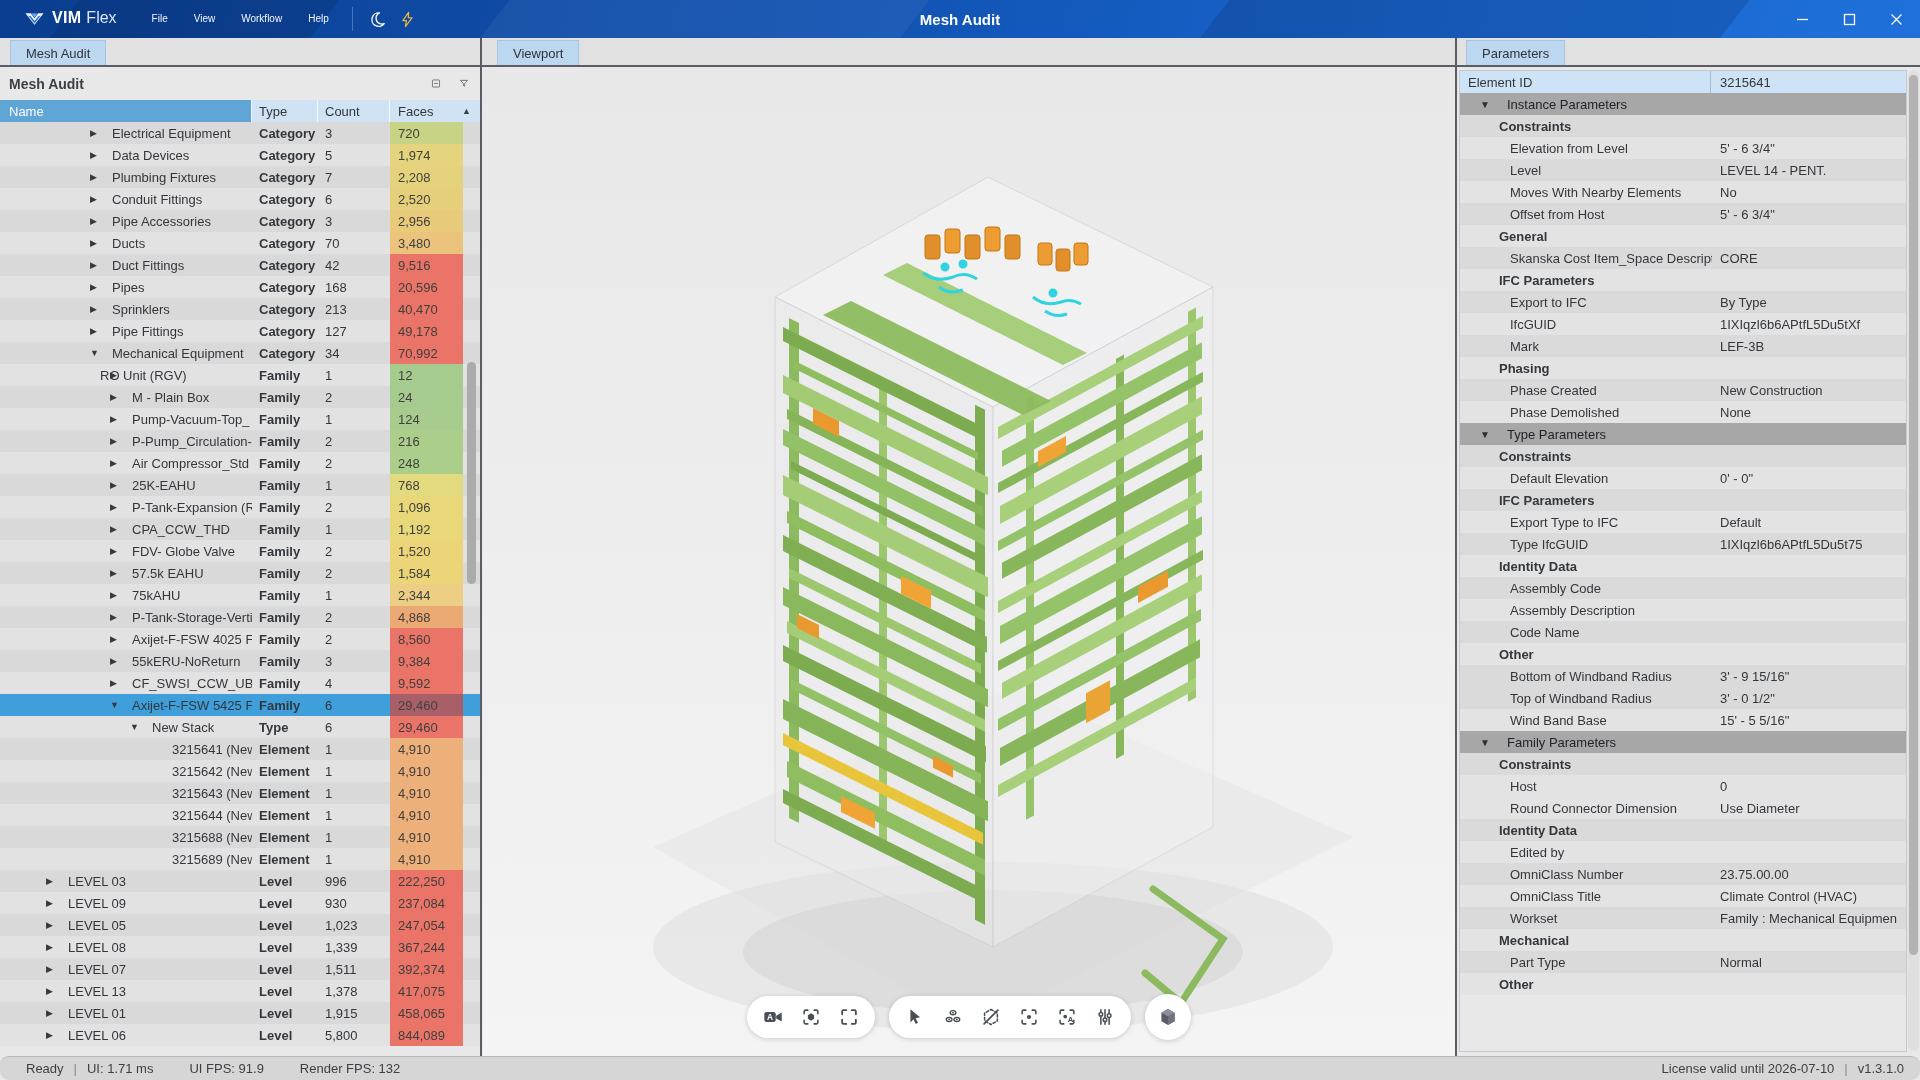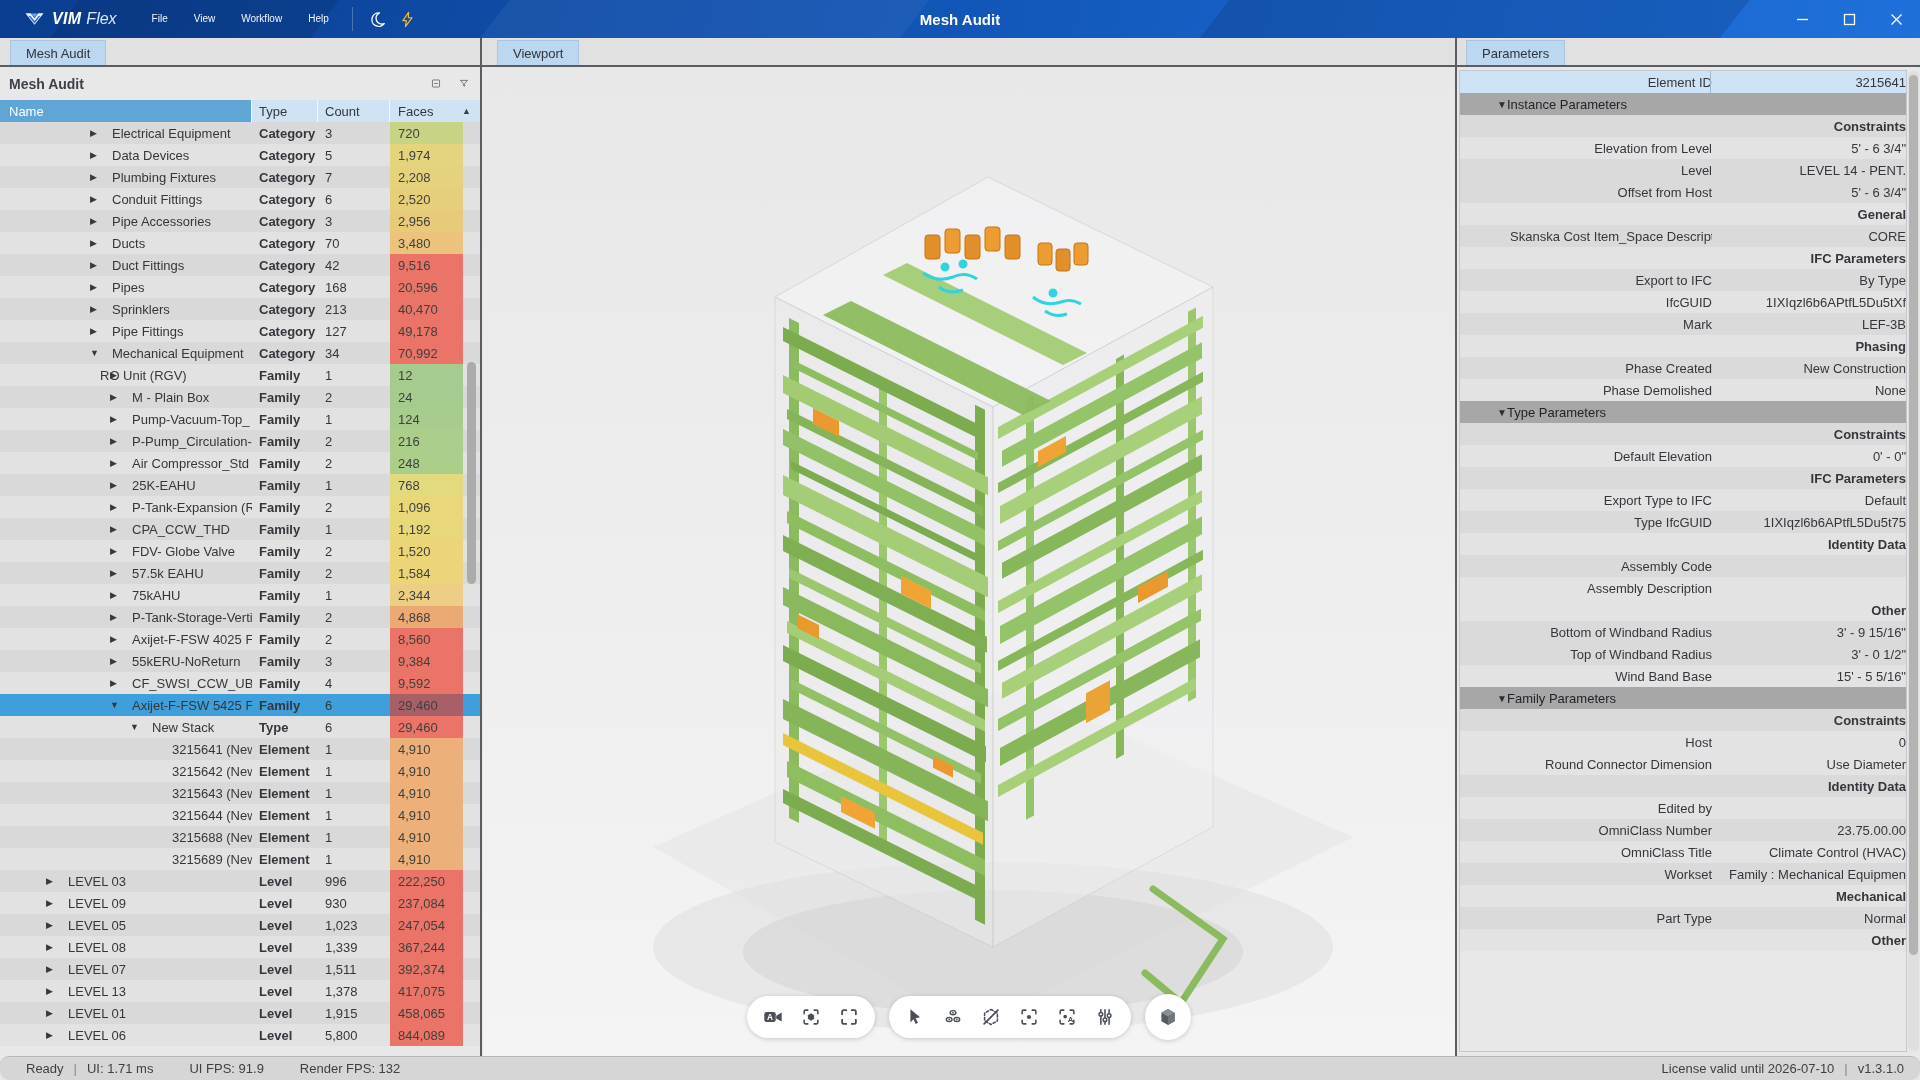--- a/index.html
+++ b/index.html
@@ -9,21 +9,21 @@
   
   .titlebar{position:absolute;left:0;top:0;width:1920px;height:38px;
     background:linear-gradient(103deg,#0a3d8f 0%,#0e49a2 22%,#1155b5 48%,#1a66cf 76%,#1f70da 100%);
     display:flex;align-items:center;overflow:hidden;}
   .tb-decor1{position:absolute;left:490px;top:-20px;width:420px;height:90px;background:rgba(255,255,255,.05);
     transform:skewX(-38deg);}
   .tb-decor2{position:absolute;left:1210px;top:-20px;width:520px;height:90px;background:rgba(9,40,96,.22);
     transform:skewX(-38deg);}
   .tb-decor3{position:absolute;left:60px;top:-20px;width:260px;height:90px;background:rgba(8,38,92,.25);
     transform:skewX(-38deg);}
-  .brand{display:flex;align-items:center;gap:7px;margin-left:24px;z-index:2;font-style:italic;}
+  .brand{display:flex;align-items:flex-start;gap:7px;margin-left:24px;z-index:2;}
   .brand .logo{width:21px;height:21px;}
   .brand b{color:#fff;font-size:16px;letter-spacing:.3px;}
   .brand span.flex{color:#dce7fa;font-size:16px;font-weight:400;margin-left:-2px;}
   .menubar{display:flex;align-items:center;margin-left:22px;z-index:2;}
   .menu-item{color:#f2f6fd;font-size:10px;padding:16px 13px;line-height:38px;cursor:default;}
   .tb-sep{width:1px;height:24px;background:rgba(255,255,255,.25);margin:0 10px;}
   .tb-iconbtn{width:30px;height:30px;border:0;background:transparent;display:flex;align-items:center;justify-content:center;z-index:2;}
   .win-title{position:absolute;left:0;right:0;text-align:center;color:#fff;font-size:15px;font-weight:bold;z-index:1;}
   .win-controls{position:absolute;right:0;top:0;height:38px;display:flex;z-index:3;}
   .win-btn{width:47px;height:38px;border:0;background:transparent;display:flex;align-items:center;justify-content:center;}
@@ -71,21 +71,21 @@
   .toolbar{position:absolute;left:0;right:0;bottom:16px;display:flex;justify-content:center;gap:14px;align-items:center;}
   .pill{height:42px;background:#fff;border-radius:21px;box-shadow:0 1px 5px rgba(0,0,0,.18);
         display:flex;align-items:center;padding:0 9px;gap:4px;}
   .pill.single{width:46px;height:46px;border-radius:50%;justify-content:center;padding:0;}
   .tbtn{width:34px;height:34px;border:0;background:transparent;border-radius:8px;display:flex;align-items:center;justify-content:center;}
   .icn{display:flex;align-items:center;justify-content:center;}
 
   
   .right-panel{position:absolute;left:1458px;top:67px;width:462px;bottom:24px;background:#e8e8e8;}
   .params-wrap{position:absolute;left:2px;top:4px;right:14px;bottom:5px;overflow:hidden;outline:1px solid #c2c8ce;}
-  .prow{height:22px;display:flex;align-items:center;font-size:13px;background:#dadada;text-align:right;}
+  .prow{height:22px;display:flex;align-items:center;font-size:13px;background:#dadada;}
   .prow.light{background:#e3e3e3;}
   .prow.eid{background:#cfe3f6;position:relative;}
   .prow.eid .plabel{padding-left:8px;}
   .prow.eid::after{content:"";position:absolute;left:250px;top:0;bottom:0;width:1px;background:#9fb9d2;}
   .psection{background:#a7a7a7;color:#20242a;}
   .psection .sarrow{font-size:10px;margin-left:20px;width:27px;color:#2a2e34;}
   .plabel{overflow:hidden;white-space:nowrap;flex:0 0 252px;box-sizing:border-box;}
   .pgroup .plabel{padding-left:39px;font-weight:bold;flex:1 1 auto;}
   .pparam .plabel{padding-left:50px;}
   .pvalue{flex:1;overflow:hidden;white-space:nowrap;padding-left:8px;}
@@ -821,20 +821,24 @@
           <div class="plabel">Constraints</div>
         </div>
         <div class="prow pparam light">
           <div class="plabel">Elevation from Level</div>
           <div class="pvalue">5' - 6 3/4"</div>
         </div>
         <div class="prow pparam">
           <div class="plabel">Level</div>
           <div class="pvalue">LEVEL 14 - PENT.</div>
         </div>
+        <div class="prow pparam light">
+          <div class="plabel">Moves With Nearby Elements</div>
+          <div class="pvalue">No</div>
+        </div>
         <div class="prow pparam">
           <div class="plabel">Offset from Host</div>
           <div class="pvalue">5' - 6 3/4"</div>
         </div>
         <div class="prow pgroup light">
           <div class="plabel">General</div>
         </div>
         <div class="prow pparam">
           <div class="plabel">Skanska Cost Item_Space Descript</div>
           <div class="pvalue">CORE</div>
@@ -889,20 +893,24 @@
         </div>
         <div class="prow pgroup light">
           <div class="plabel">Identity Data</div>
         </div>
         <div class="prow pparam">
           <div class="plabel">Assembly Code</div>
           <div class="pvalue"></div>
         </div>
         <div class="prow pparam light">
           <div class="plabel">Assembly Description</div>
+          <div class="pvalue"></div>
+        </div>
+        <div class="prow pparam">
+          <div class="plabel">Code Name</div>
           <div class="pvalue"></div>
         </div>
         <div class="prow pgroup light">
           <div class="plabel">Other</div>
         </div>
         <div class="prow pparam">
           <div class="plabel">Bottom of Windband Radius</div>
           <div class="pvalue">3' - 9 15/16"</div>
         </div>
         <div class="prow pparam">

